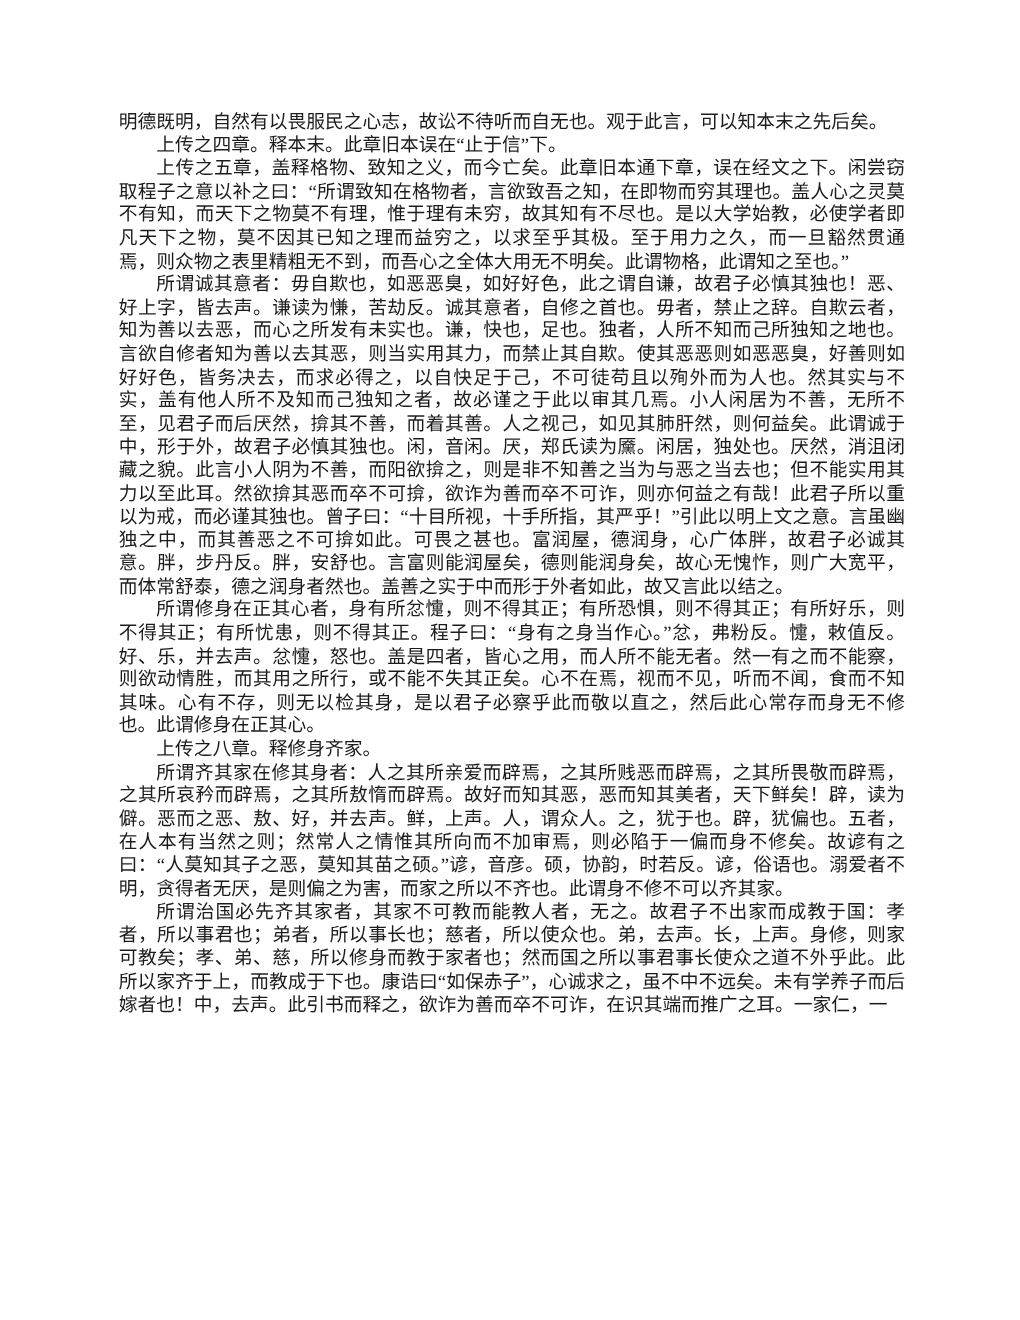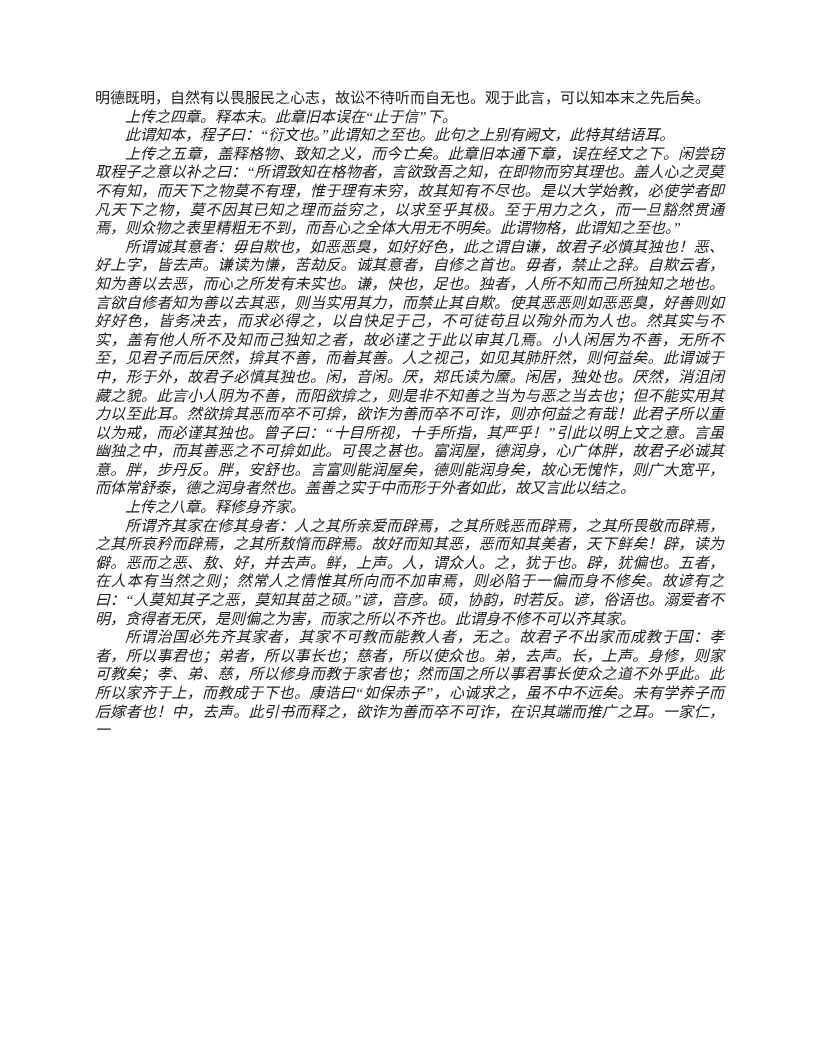--- a/index.html
+++ b/index.html
@@ -29,30 +29,29 @@
     word-break: break-all;
     overflow-wrap: break-word;
   }
   .doc-body p.para {
     margin: 0;
     padding: 0;
     text-indent: 0;
   }
   .doc-body p.para.indent {
     text-indent: 2em;
-    font-style: italic;
   }
 </style>
 </head>
 <body>
 
 <div class="page">
   <div class="doc-body" id="doc-body">
       <p class="para">明德既明，自然有以畏服民之心志，故讼不待听而自无也。观于此言，可以知本末之先后矣。</p>
       <p class="para indent">上传之四章。释本末。此章旧本误在“止于信”下。</p>
-      <p class="para indent">此谓知本，程子曰：“衍文也。”此谓知之至也。此句之上别有阙文，此特其结语耳。</p>
       <p class="para indent">上传之五章，盖释格物、致知之义，而今亡矣。此章旧本通下章，误在经文之下。闲尝窃取程子之意以补之曰：“所谓致知在格物者，言欲致吾之知，在即物而穷其理也。盖人心之灵莫不有知，而天下之物莫不有理，惟于理有未穷，故其知有不尽也。是以大学始教，必使学者即凡天下之物，莫不因其已知之理而益穷之，以求至乎其极。至于用力之久，而一旦豁然贯通焉，则众物之表里精粗无不到，而吾心之全体大用无不明矣。此谓物格，此谓知之至也。”</p>
       <p class="para indent">所谓诚其意者：毋自欺也，如恶恶臭，如好好色，此之谓自谦，故君子必慎其独也！恶、好上字，皆去声。谦读为慊，苦劫反。诚其意者，自修之首也。毋者，禁止之辞。自欺云者，知为善以去恶，而心之所发有未实也。谦，快也，足也。独者，人所不知而己所独知之地也。言欲自修者知为善以去其恶，则当实用其力，而禁止其自欺。使其恶恶则如恶恶臭，好善则如好好色，皆务决去，而求必得之，以自快足于己，不可徒苟且以殉外而为人也。然其实与不实，盖有他人所不及知而己独知之者，故必谨之于此以审其几焉。小人闲居为不善，无所不至，见君子而后厌然，揜其不善，而着其善。人之视己，如见其肺肝然，则何益矣。此谓诚于中，形于外，故君子必慎其独也。闲，音闲。厌，郑氏读为黡。闲居，独处也。厌然，消沮闭藏之貌。此言小人阴为不善，而阳欲揜之，则是非不知善之当为与恶之当去也；但不能实用其力以至此耳。然欲揜其恶而卒不可揜，欲诈为善而卒不可诈，则亦何益之有哉！此君子所以重以为戒，而必谨其独也。曾子曰：“十目所视，十手所指，其严乎！”引此以明上文之意。言虽幽独之中，而其善恶之不可揜如此。可畏之甚也。富润屋，德润身，心广体胖，故君子必诚其意。胖，步丹反。胖，安舒也。言富则能润屋矣，德则能润身矣，故心无愧怍，则广大宽平，而体常舒泰，德之润身者然也。盖善之实于中而形于外者如此，故又言此以结之。</p>
+      <p class="para indent">所谓修身在正其心者，身有所忿懥，则不得其正；有所恐惧，则不得其正；有所好乐，则不得其正；有所忧患，则不得其正。程子曰：“身有之身当作心。”忿，弗粉反。懥，敕值反。好、乐，并去声。忿懥，怒也。盖是四者，皆心之用，而人所不能无者。然一有之而不能察，则欲动情胜，而其用之所行，或不能不失其正矣。心不在焉，视而不见，听而不闻，食而不知其味。心有不存，则无以检其身，是以君子必察乎此而敬以直之，然后此心常存而身无不修也。此谓修身在正其心。</p>
       <p class="para indent">上传之八章。释修身齐家。</p>
       <p class="para indent">所谓齐其家在修其身者：人之其所亲爱而辟焉，之其所贱恶而辟焉，之其所畏敬而辟焉，之其所哀矜而辟焉，之其所敖惰而辟焉。故好而知其恶，恶而知其美者，天下鲜矣！辟，读为僻。恶而之恶、敖、好，并去声。鲜，上声。人，谓众人。之，犹于也。辟，犹偏也。五者，在人本有当然之则；然常人之情惟其所向而不加审焉，则必陷于一偏而身不修矣。故谚有之曰：“人莫知其子之恶，莫知其苗之硕。”谚，音彦。硕，协韵，时若反。谚，俗语也。溺爱者不明，贪得者无厌，是则偏之为害，而家之所以不齐也。此谓身不修不可以齐其家。</p>
       <p class="para indent">所谓治国必先齐其家者，其家不可教而能教人者，无之。故君子不出家而成教于国：孝者，所以事君也；弟者，所以事长也；慈者，所以使众也。弟，去声。长，上声。身修，则家可教矣；孝、弟、慈，所以修身而教于家者也；然而国之所以事君事长使众之道不外乎此。此所以家齐于上，而教成于下也。康诰曰“如保赤子”，心诚求之，虽不中不远矣。未有学养子而后嫁者也！中，去声。此引书而释之，欲诈为善而卒不可诈，在识其端而推广之耳。一家仁，一</p>
     </div>
 </div>
 
 </body></html>

